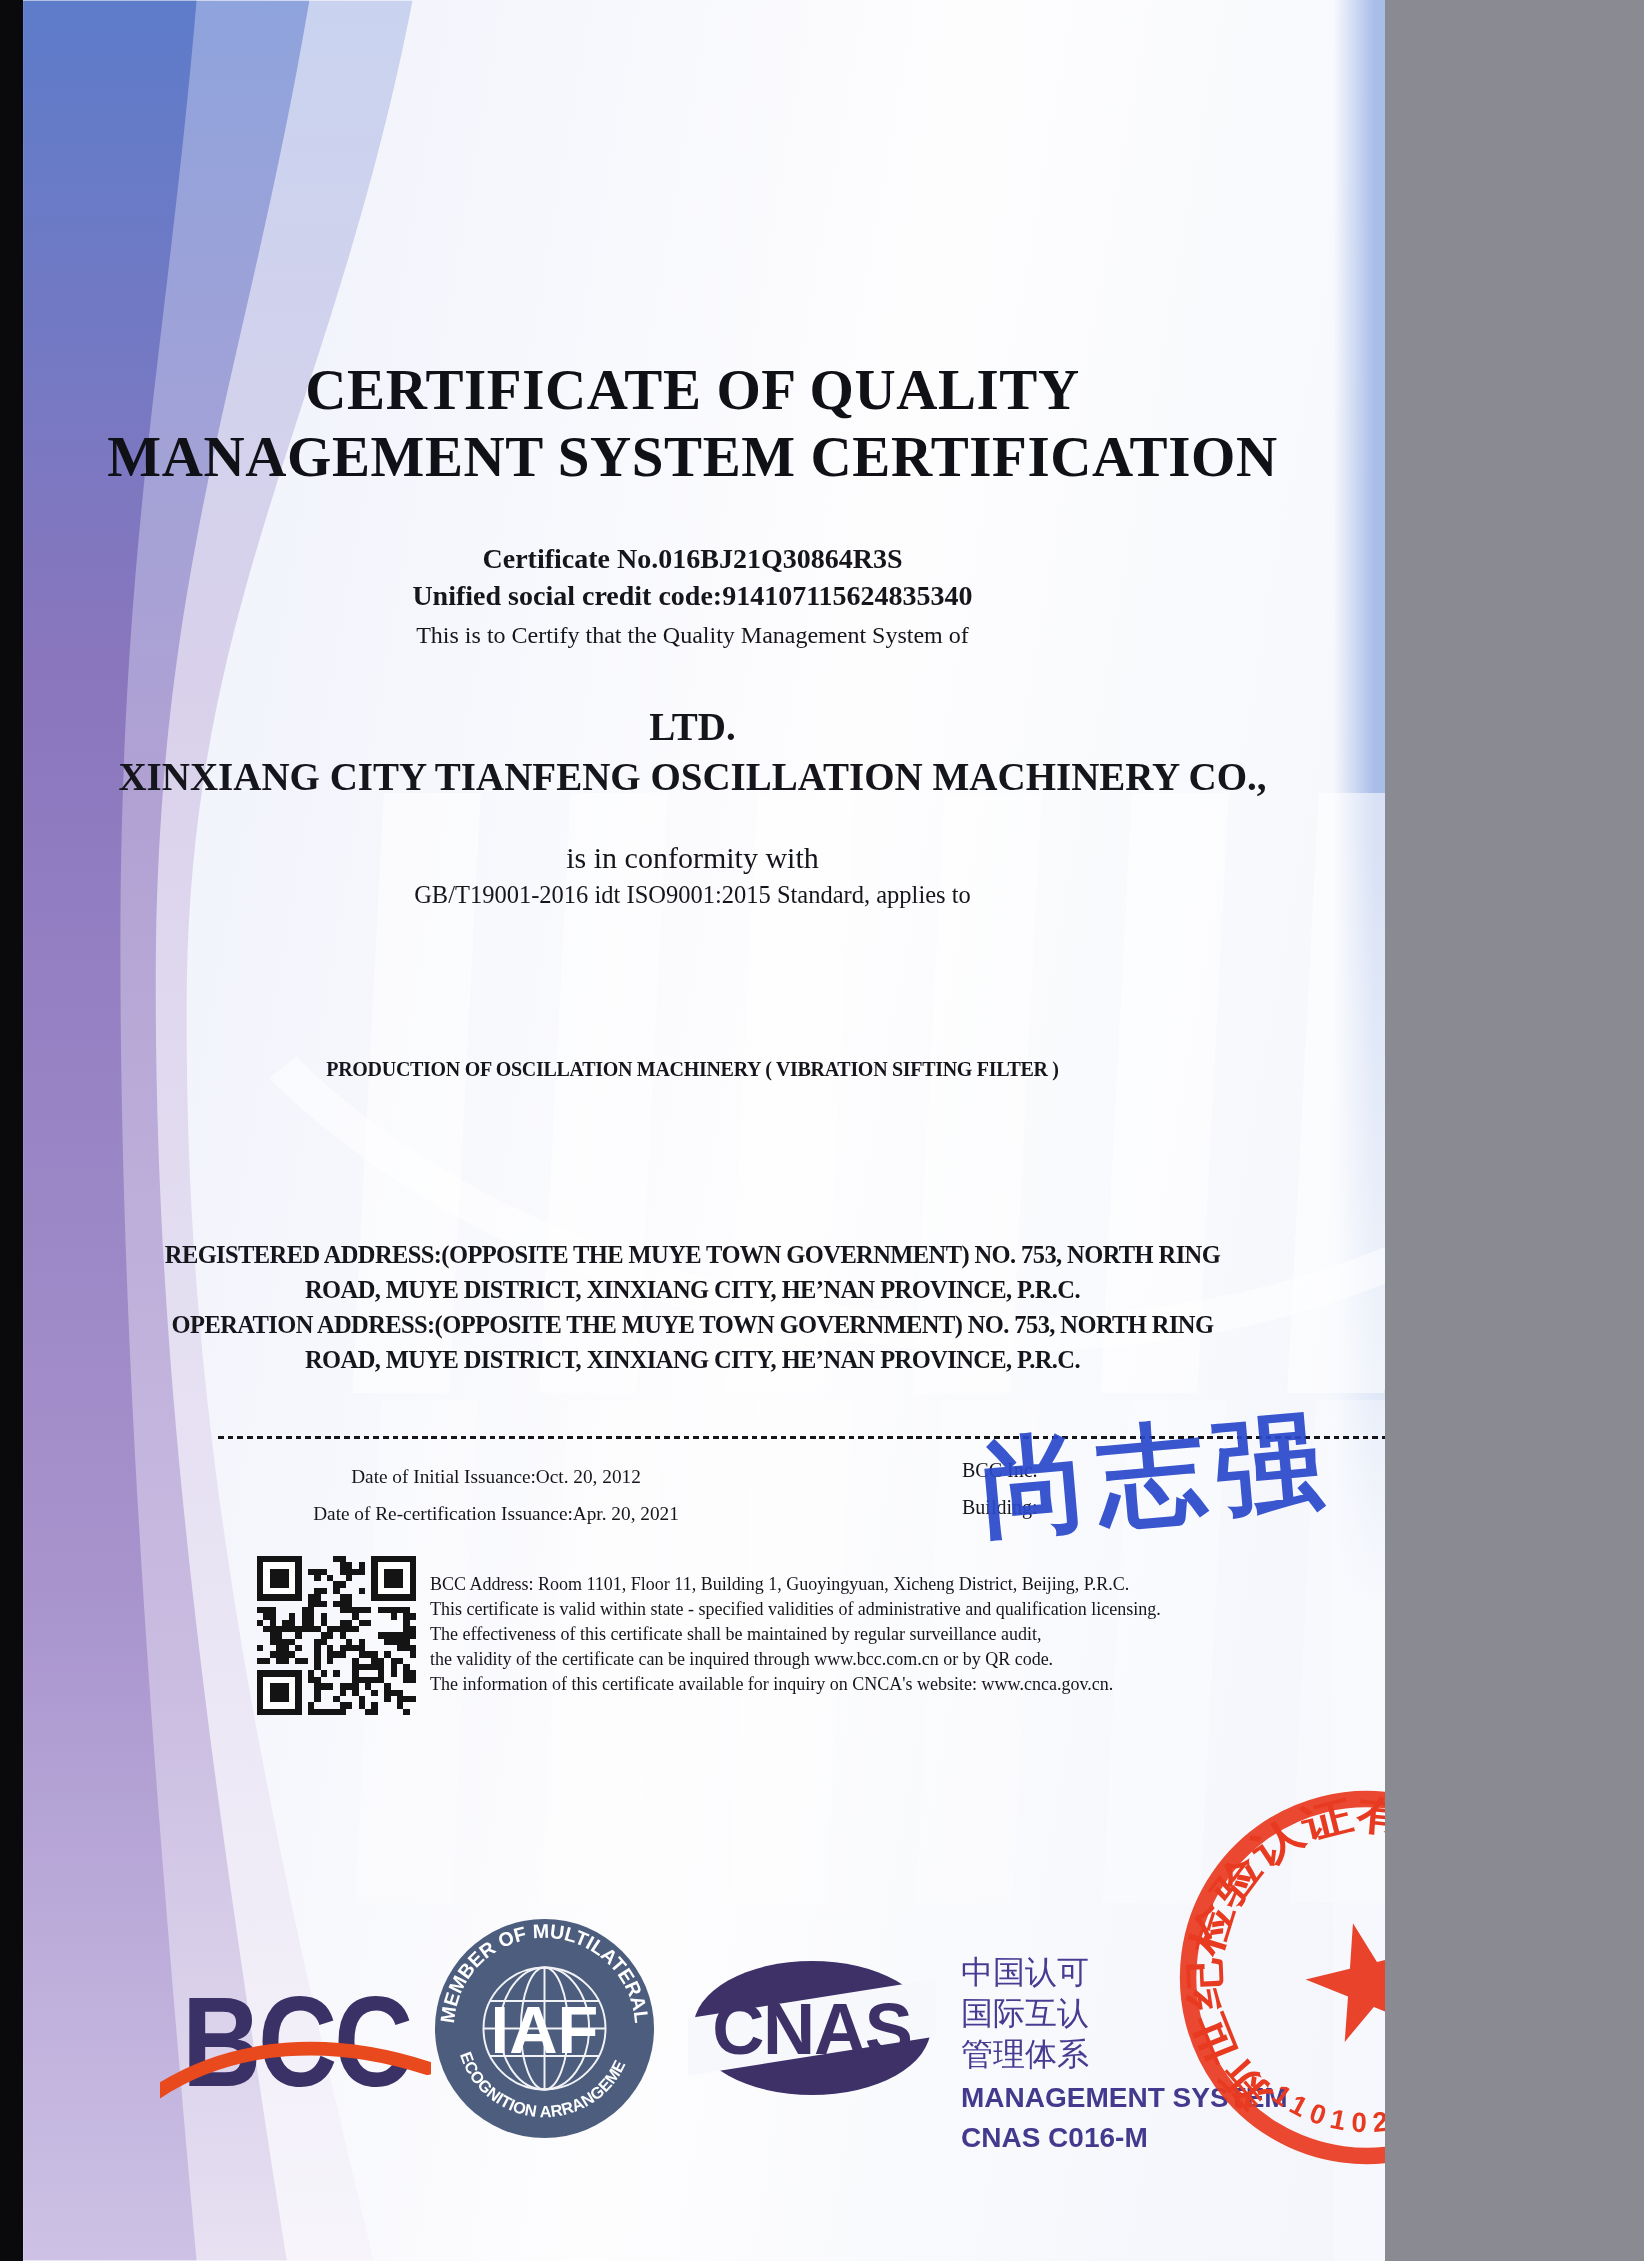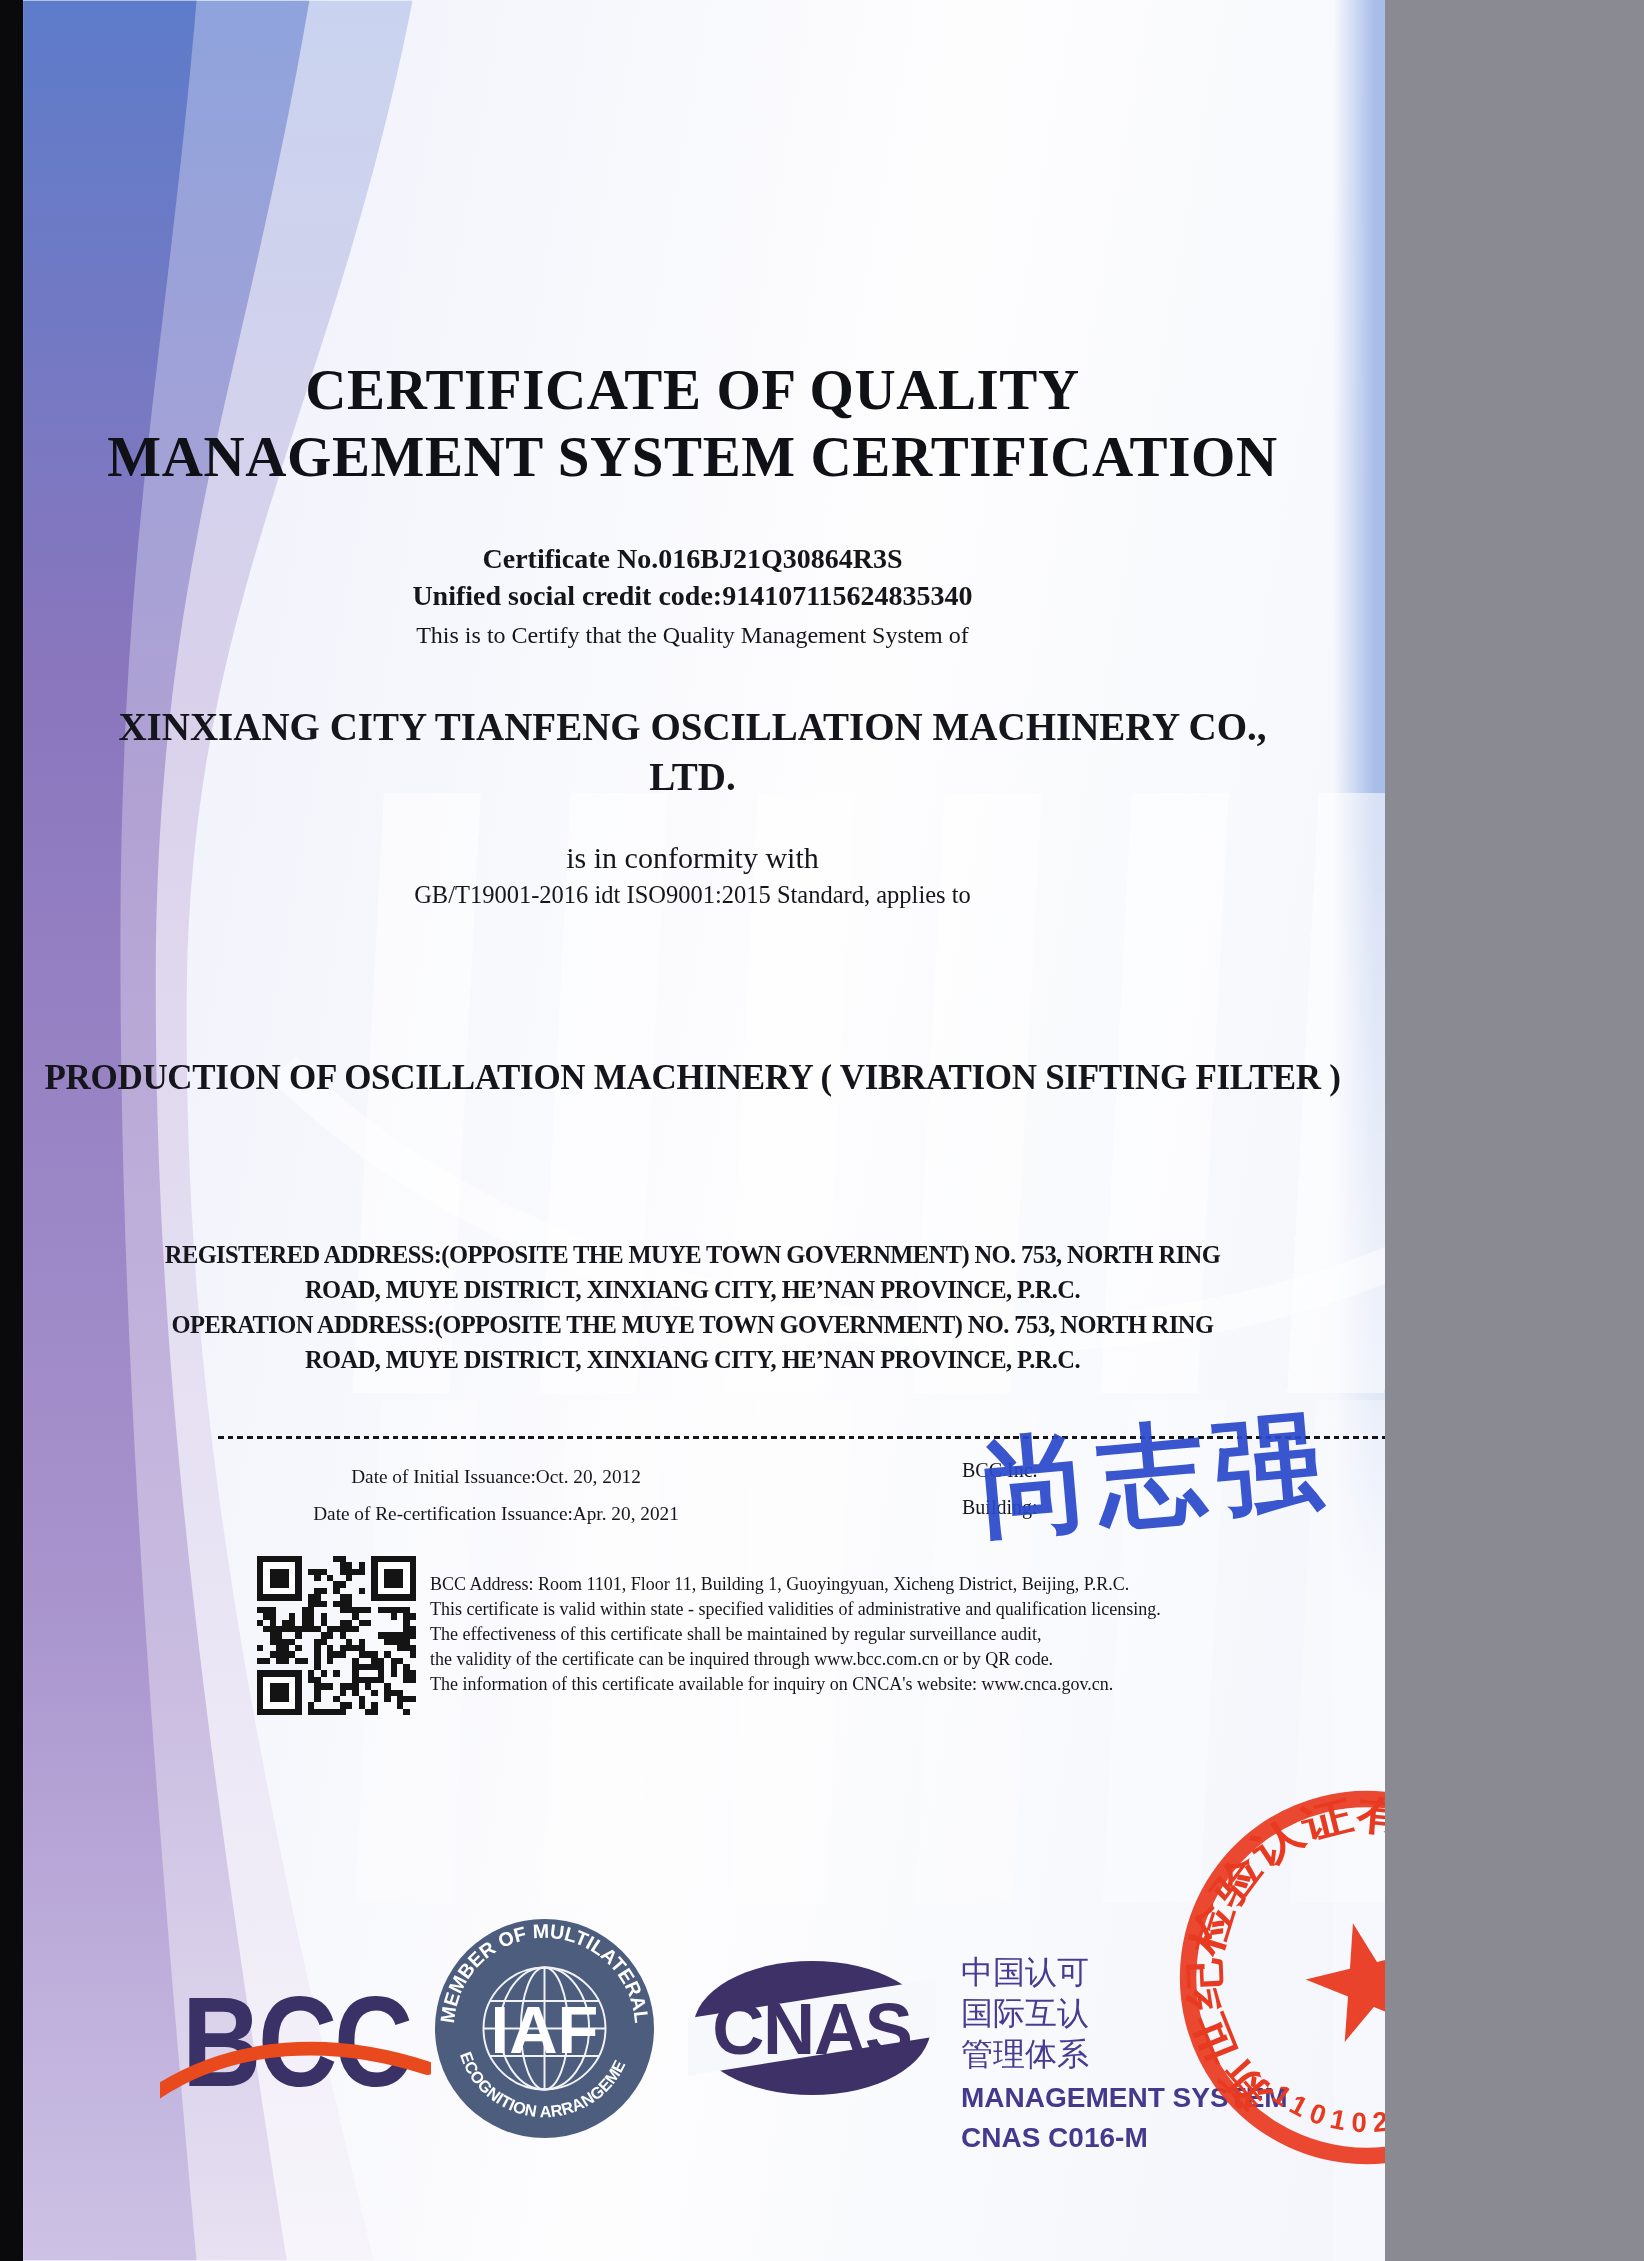--- a/index.html
+++ b/index.html
@@ -25,21 +25,21 @@
   .wm-swoosh{left:116px;top:271px;width:1548px;height:1006px;border-radius:50%;
     border:35px solid transparent;border-bottom-color:rgba(255,255,255,.5);transform:rotate(7deg);}
 
   
   .title{top:356px;font-size:57px;line-height:67px;font-weight:bold;letter-spacing:0.6px;color:#101017;}
   .certno{top:540px;font-size:28px;line-height:37px;font-weight:bold;}
   .certify{top:622px;font-size:24px;}
   .company{top:702px;font-size:39px;line-height:50px;font-weight:bold;}
   .conformity{top:841px;font-size:30px;}
   .standard{top:881px;font-size:24.5px;}
-  .scope{top:1058px;font-size:35px;font-weight:bold;letter-spacing:-0.3px;}
+  .scope{top:1058px;font-size:20px;font-weight:bold;letter-spacing:-0.3px;}
   .addresses{top:1237px;font-size:24.5px;line-height:35px;font-weight:700;letter-spacing:-0.6px;}
   .sep{left:218px;top:1436px;width:1222px;height:3.2px;
        background:repeating-linear-gradient(90deg,#15151a 0 5.8px,rgba(0,0,0,0) 5.8px 9.7px);}
   .dates{left:206px;top:1458px;width:580px;text-align:center;font-size:19.3px;line-height:37px;}
   .issuer{left:962px;top:1452px;font-size:20px;line-height:37px;}
   .signature{left:980px;top:1403px;font-size:108px;font-weight:bold;letter-spacing:9px;
              color:#2a49cc;transform:rotate(-5deg);font-family:"DejaVu Sans",sans-serif;opacity:.92;}
   .qr{left:257px;top:1556px;}
   .fineprint{left:430px;top:1572px;font-size:18px;line-height:25px;white-space:nowrap;}
 
@@ -98,22 +98,22 @@
   </div>
 
   <div class="abs ctr certno">
     <div>Certificate No.016BJ21Q30864R3S</div>
     <div>Unified social credit code:914107115624835340</div>
   </div>
 
   <div class="abs ctr certify">This is to Certify that the Quality Management System of</div>
 
   <div class="abs ctr company">
+    <div>LTD.</div>
     <div>XINXIANG CITY TIANFENG OSCILLATION MACHINERY CO.,</div>
-    <div>LTD.</div>
   </div>
 
   <div class="abs ctr conformity">is in conformity with</div>
   <div class="abs ctr standard">GB/T19001-2016 idt ISO9001:2015 Standard, applies to</div>
   <div class="abs ctr scope">PRODUCTION OF OSCILLATION MACHINERY ( VIBRATION SIFTING FILTER )</div>
 
   <div class="abs ctr addresses">
     <div>REGISTERED ADDRESS:(OPPOSITE THE MUYE TOWN GOVERNMENT) NO. 753, NORTH RING</div>
     <div>ROAD, MUYE DISTRICT, XINXIANG CITY, HE’NAN PROVINCE, P.R.C.</div>
     <div>OPERATION ADDRESS:(OPPOSITE THE MUYE TOWN GOVERNMENT) NO. 753, NORTH RING</div>

